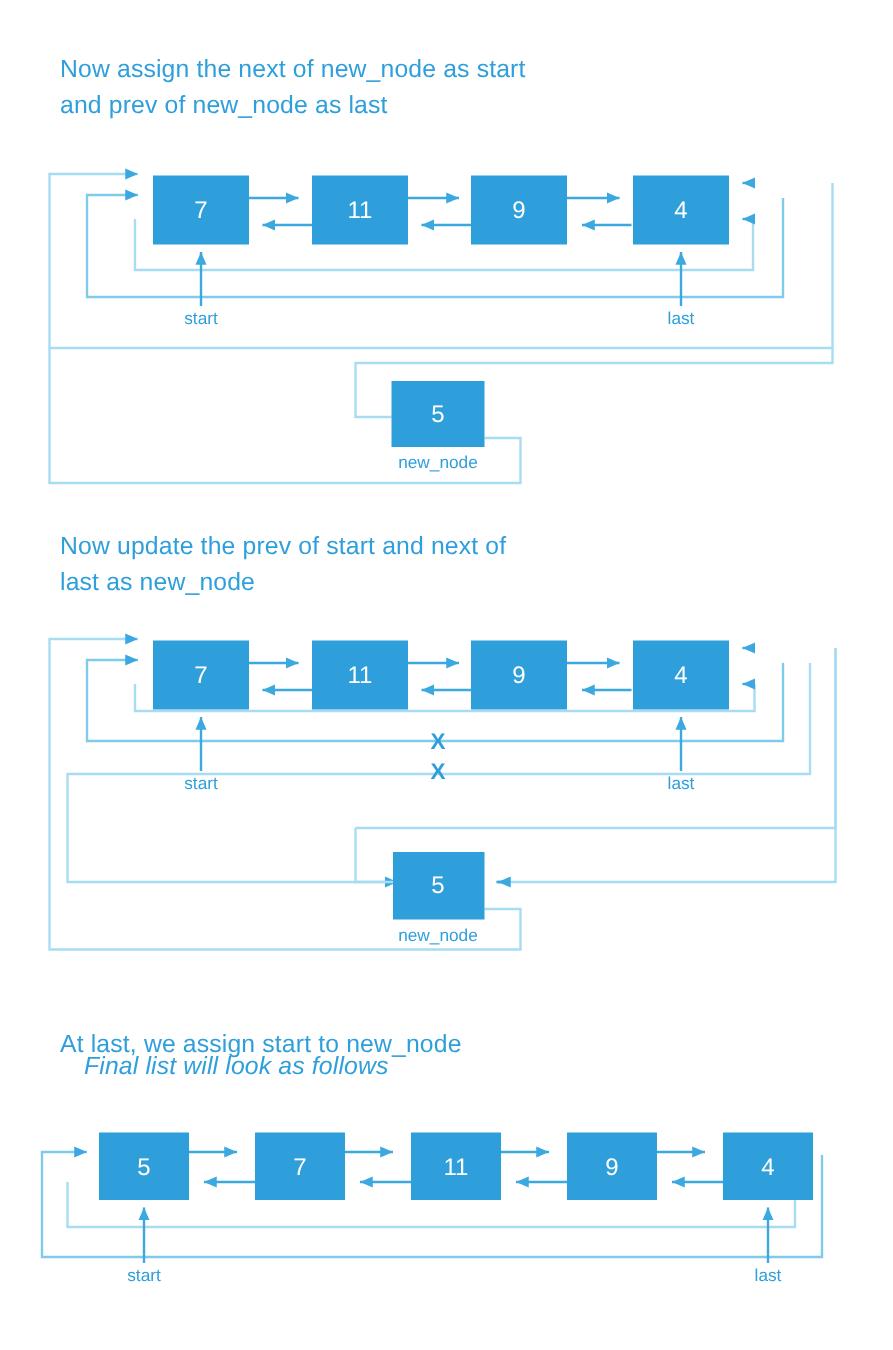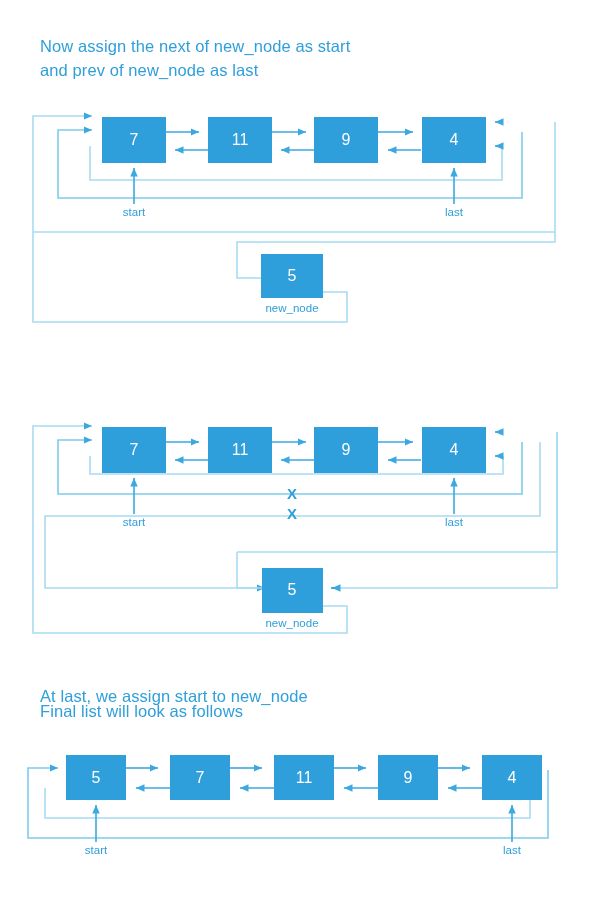--- a/index.html
+++ b/index.html
@@ -27,21 +27,21 @@
     color: #2f9fdb;
     font-size: 16.5px;
     line-height: 24px;
     letter-spacing: 0.1px;
     white-space: pre-line;
     font-family: "Liberation Sans", "DejaVu Sans", sans-serif;
   }
   .cap1 { left: 40px; top: 34px; }
   .cap2 { left: 40px; top: 352px; }
   .cap3 { left: 40px; top: 668px; margin-top: 16px; }
-  .cap4 { left: 40px; top: 699px; }
+  .cap4 { left: 56px; top: 699px; font-style: italic; }
 
   svg.diagram {
     position: absolute;
     left: 0;
     overflow: visible;
   }
   svg text {
     font-family: "Liberation Sans", "DejaVu Sans", sans-serif;
   }
   .node-rect { fill: #2f9fdb; }
@@ -125,20 +125,22 @@
 
     <path class="wire-light" d="M 555,122 L 555,132 L 237,132 L 237,168 L 261,168"></path>
     <path class="wire-light" d="M 323,182 L 347,182 L 347,212 L 33,212 L 33,122"></path>
     <g>
       <rect class="node-rect" x="261" y="144" width="62" height="44"></rect>
       <text class="node-val" x="292" y="167">5</text>
     </g>
     <text class="ptr-label" x="292" y="202">new_node</text>
   </svg>
 
+  <div class="caption cap2">Now update the prev of start and next of
+last as new_node</div>
 
   <svg class="diagram" style="top:420px;" width="595" height="225" viewBox="0 0 595 225">
     <defs>
       <marker id="ahD2" markerWidth="9" markerHeight="9" refX="8.5" refY="4.5" orient="auto" markerUnits="userSpaceOnUse">
         <path d="M0,0.8 L8.5,4.5 L0,8.2 Z" fill="#3ba8e0"></path>
       </marker>
     </defs>
 
     <path class="wire-mid" d="M 522,22 L 522,74 L 58,74 L 58,20 L 92,20" marker-end="url(#ahD2)"></path>
     <path class="wire-light" d="M 90,36 L 90,54 L 503,54 L 503,36"></path>

